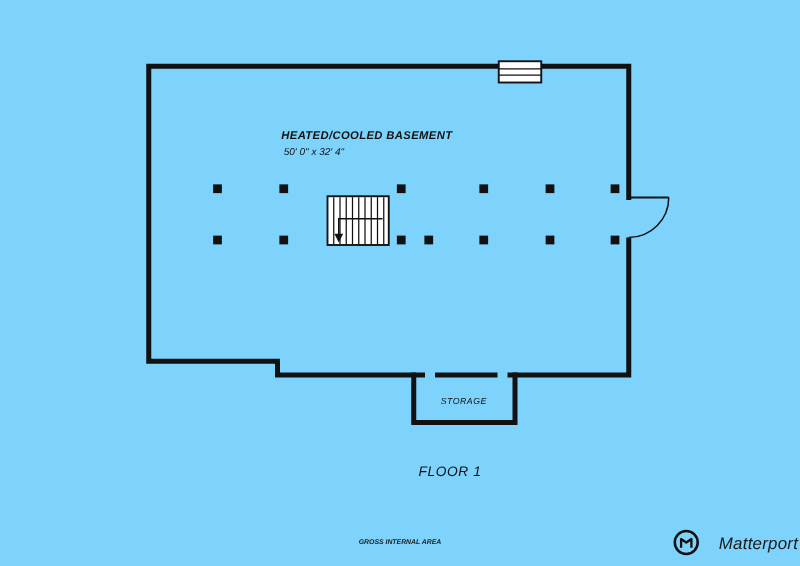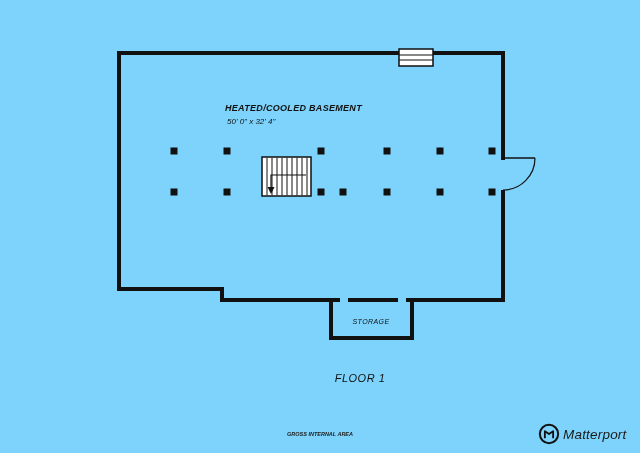--- a/index.html
+++ b/index.html
@@ -66,21 +66,21 @@
     color: #222;
   }
   .footer .title { font-weight: bold; }
   .logo {
     left: 538px;
     top: 423px;
     display: flex;
     align-items: center;
   }
   .logo-text {
-    margin-left: 3px;
+    margin-left: 15px;
     font-size: 13.5px;
     font-weight: 500;
     letter-spacing: 0.2px;
     color: #1a1a1a;
     white-space: nowrap;
   }
 </style>
 </head>
 <body>
 

